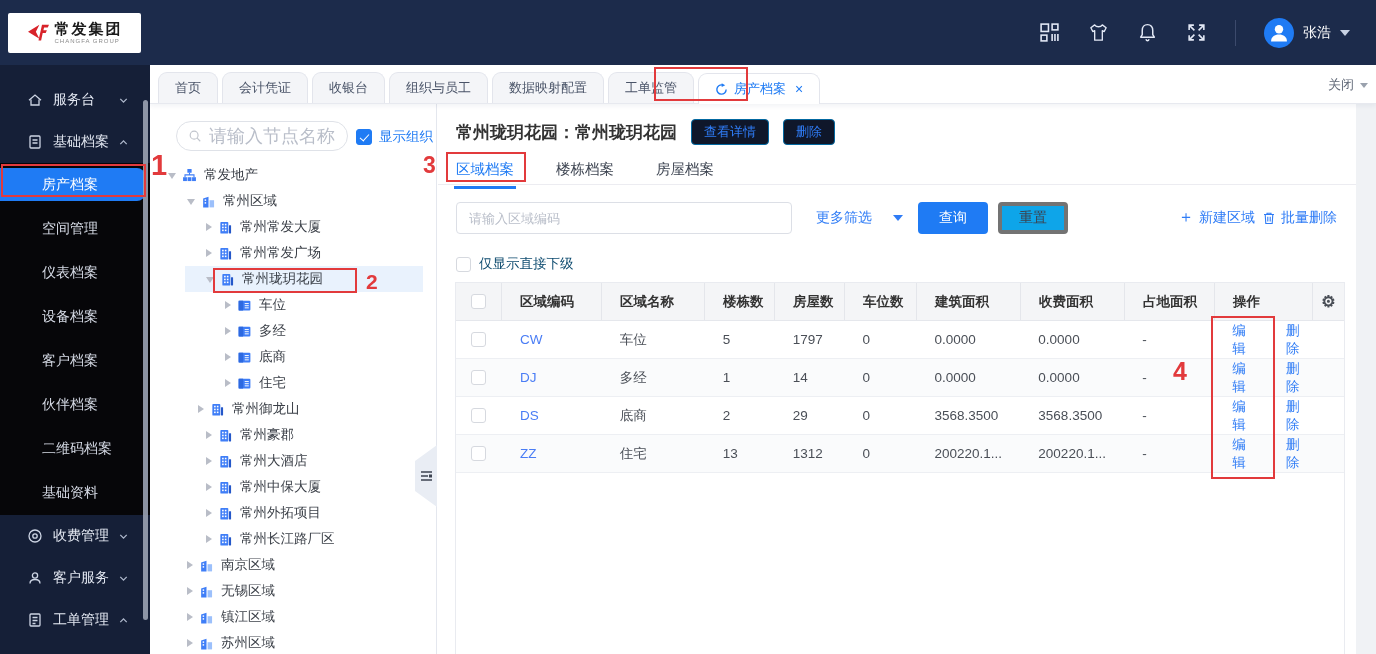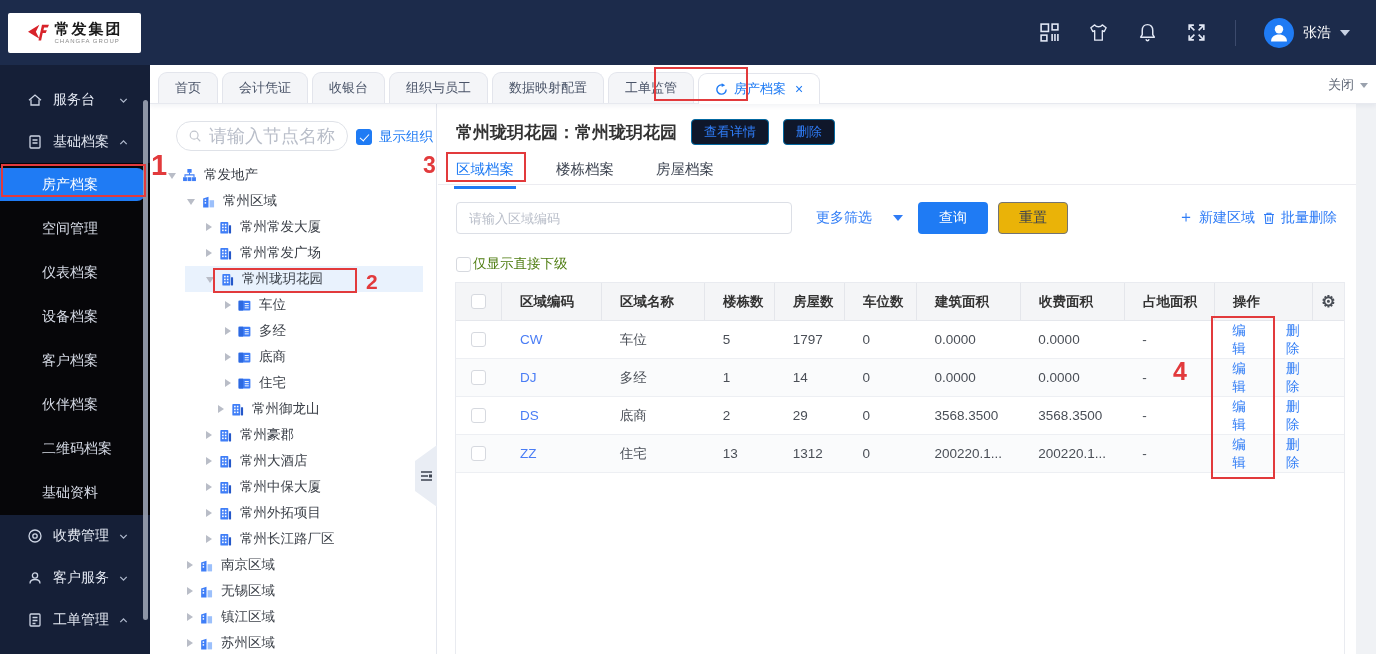--- a/index.html
+++ b/index.html
@@ -80,28 +80,28 @@
   .m-tab.active { color:#1f7bf4; }
   .m-tab.active::after { content:''; position:absolute; left:-2px; right:-2px; bottom:-4px; height:3px; background:#1f7bf4; }
   .m-tab-divider { position:absolute; left:0; right:0; top:80px; height:1px; background:#ececf1; }
 
   .filter-row { position:absolute; left:18px; right:0; top:98px; height:34px; }
   .f-input { position:absolute; left:0; top:0; width:336px; height:32px; border:1px solid #dcdfe6; border-radius:4px; padding:0 12px; font-size:13px; color:#333; font-family:inherit; outline:none; }
   .f-input::placeholder { color:#b9bec9; }
   .more { position:absolute; left:360px; top:7px; color:#2f7cf6; font-size:14px; display:flex; gap:21px; align-items:center; cursor:pointer; }
   .more-caret { width:0; height:0; border:5px solid transparent; border-top:6px solid #2f7cf6; margin-top:5px; }
   .btn-query { position:absolute; left:462px; top:0; width:70px; height:32px; background:#1f7bf4; color:#fff; border:none; border-radius:4px; font-size:14px; cursor:pointer; font-family:inherit; }
-  .btn-reset { position:absolute; left:542px; top:0; width:70px; height:32px; background:#eab308; border:1px solid #737373; border-radius:4px; color:#3c4350; font-size:14px; cursor:pointer; font-family:inherit; }
+  .btn-reset { position:absolute; left:542px; top:0; width:70px; height:32px; background:#0ea5e9; border:4px solid #737373; border-radius:4px; color:#3c4350; font-size:14px; cursor:pointer; font-family:inherit; }
   .blue-link { color:#2f7cf6; font-size:14px; display:flex; align-items:center; gap:5px; cursor:pointer; position:absolute; top:7px; }
   .link-new { left:722px; }
   .link-batch { left:806px; }
   .blue-link svg { width:14px; height:14px; }
   .plus-glyph { font-size:16px; line-height:1; margin-top:-2px; }
 
-  .only-direct { position:absolute; left:18px; top:151px; display:flex; gap:2px; align-items:center; font-size:13.5px; color:#4d7c0f; cursor:pointer; }
+  .only-direct { position:absolute; left:18px; top:151px; display:flex; gap:8px; align-items:center; font-size:13.5px; color:#0c4a6e; cursor:pointer; }
 
   
   .table { position:absolute; left:17px; right:11px; top:178px; bottom:0; border:1px solid #e9ebf0; border-bottom:none; }
   .thead { display:flex; height:38px; background:#f4f5f7; border-bottom:1px solid #e5e7ec; font-weight:bold; font-size:13.5px; color:#333; }
   .th { display:flex; align-items:center; padding-left:18px; border-right:1px solid #e4e6eb; height:100%; }
   .th.center { justify-content:center; padding-left:0; }
   .th.last { border-right:none; justify-content:center; padding-left:0; }
   .gear { font-size:16px; color:#4a4f57; cursor:pointer; line-height:1; }
   .trow { display:flex; height:38px; border-bottom:1px solid #edeff3; font-size:13.5px; color:#4a4f57; background:#fff; }
   .trow.alt { background:#fafbfc; }
@@ -437,21 +437,21 @@
         <span class="t-arrow closed"></span>
         <span class="t-ico">
           <svg viewBox="0 0 14 14">
             <rect x="1.5" y="2.5" width="11" height="9.2" rx="1" fill="#3f7ef7"></rect>
             <rect x="1.5" y="2.5" width="4.2" height="9.2" fill="#2d69e0"></rect>
             <path d="M7.2 5.2 H11 M7.2 7.2 H11 M7.2 9.2 H11" stroke="#fff" stroke-width="0.9"></path>
           </svg>
         </span>
         <span class="t-label">住宅</span>
       </div>
-      <div class="tnode" style="padding-left: 68px;">
+      <div class="tnode" style="padding-left: 48px;">
         <span class="t-arrow closed"></span>
         <span class="t-ico">
           <svg viewBox="0 0 14 14">
             <rect x="2.2" y="1.8" width="7.4" height="10.8" rx="0.8" fill="#3f7ef7"></rect>
             <rect x="10.2" y="4.8" width="2" height="7.8" rx="0.4" fill="#2558c9"></rect>
             <rect x="3.8" y="3.5" width="1.5" height="1.5" fill="#fff"></rect>
             <rect x="6.4" y="3.5" width="1.5" height="1.5" fill="#fff"></rect>
             <rect x="3.8" y="6.2" width="1.5" height="1.5" fill="#fff"></rect>
             <rect x="6.4" y="6.2" width="1.5" height="1.5" fill="#fff"></rect>
             <rect x="3.8" y="8.9" width="1.5" height="1.5" fill="#fff"></rect>

